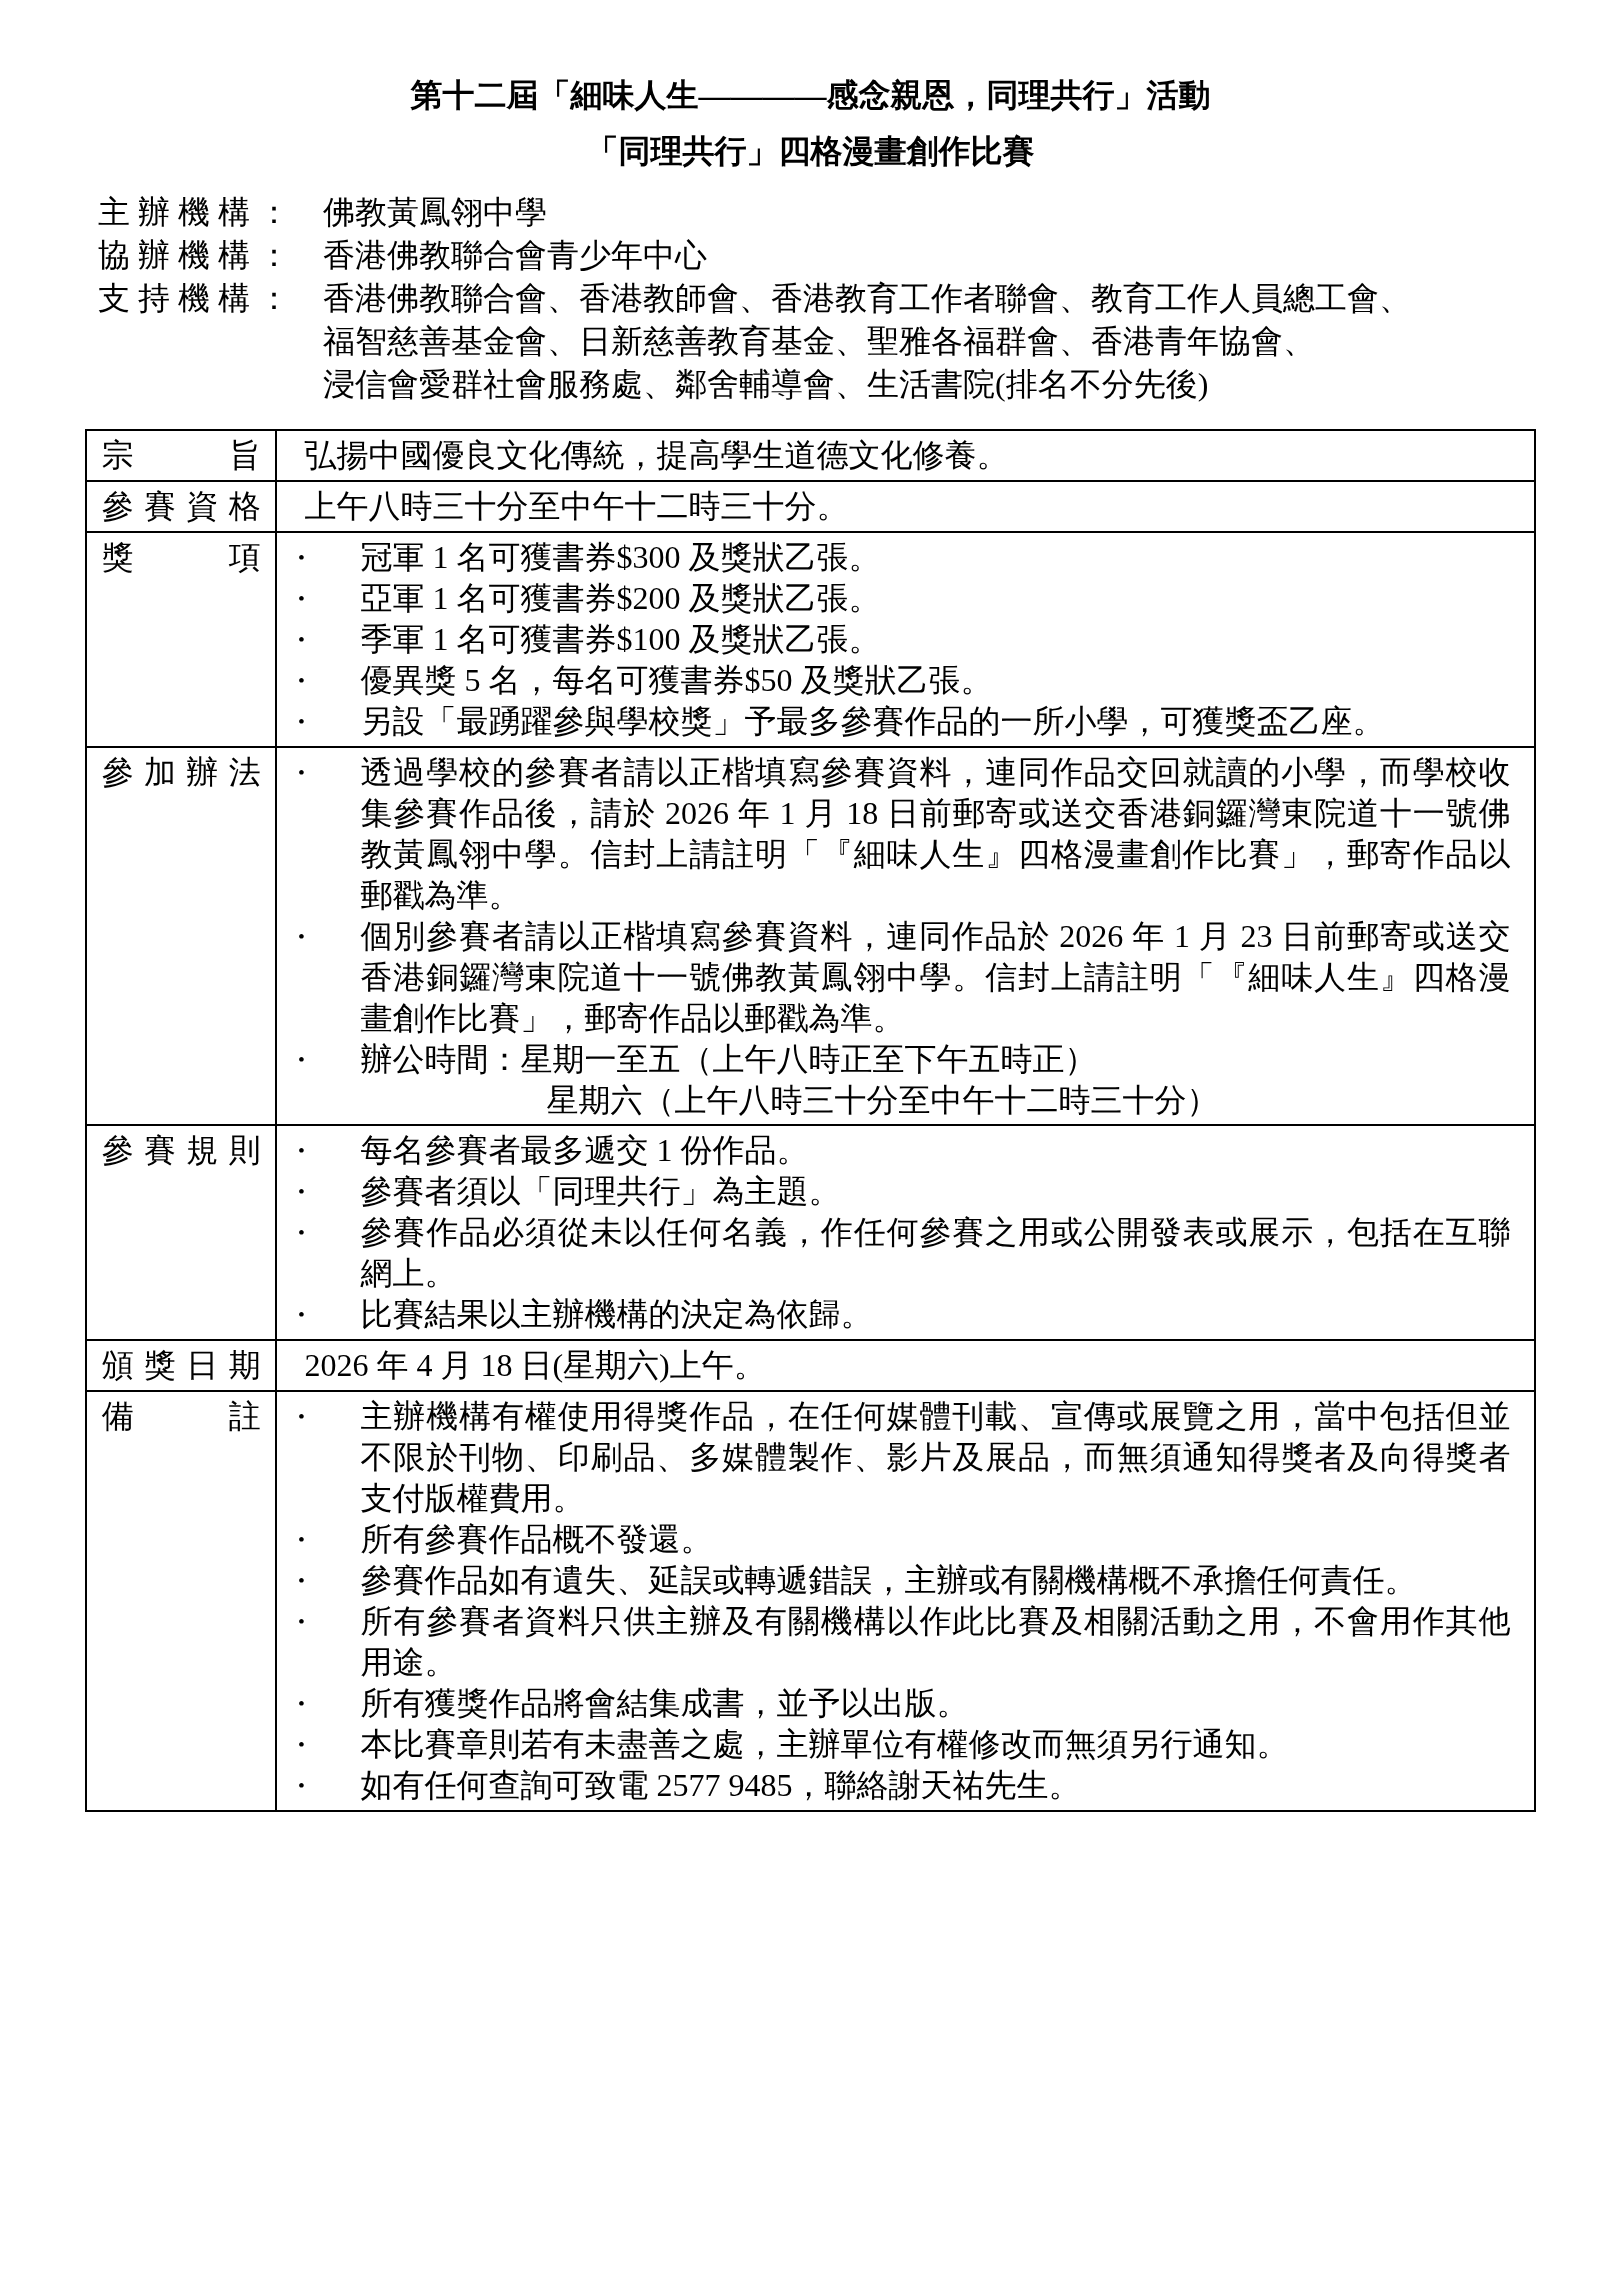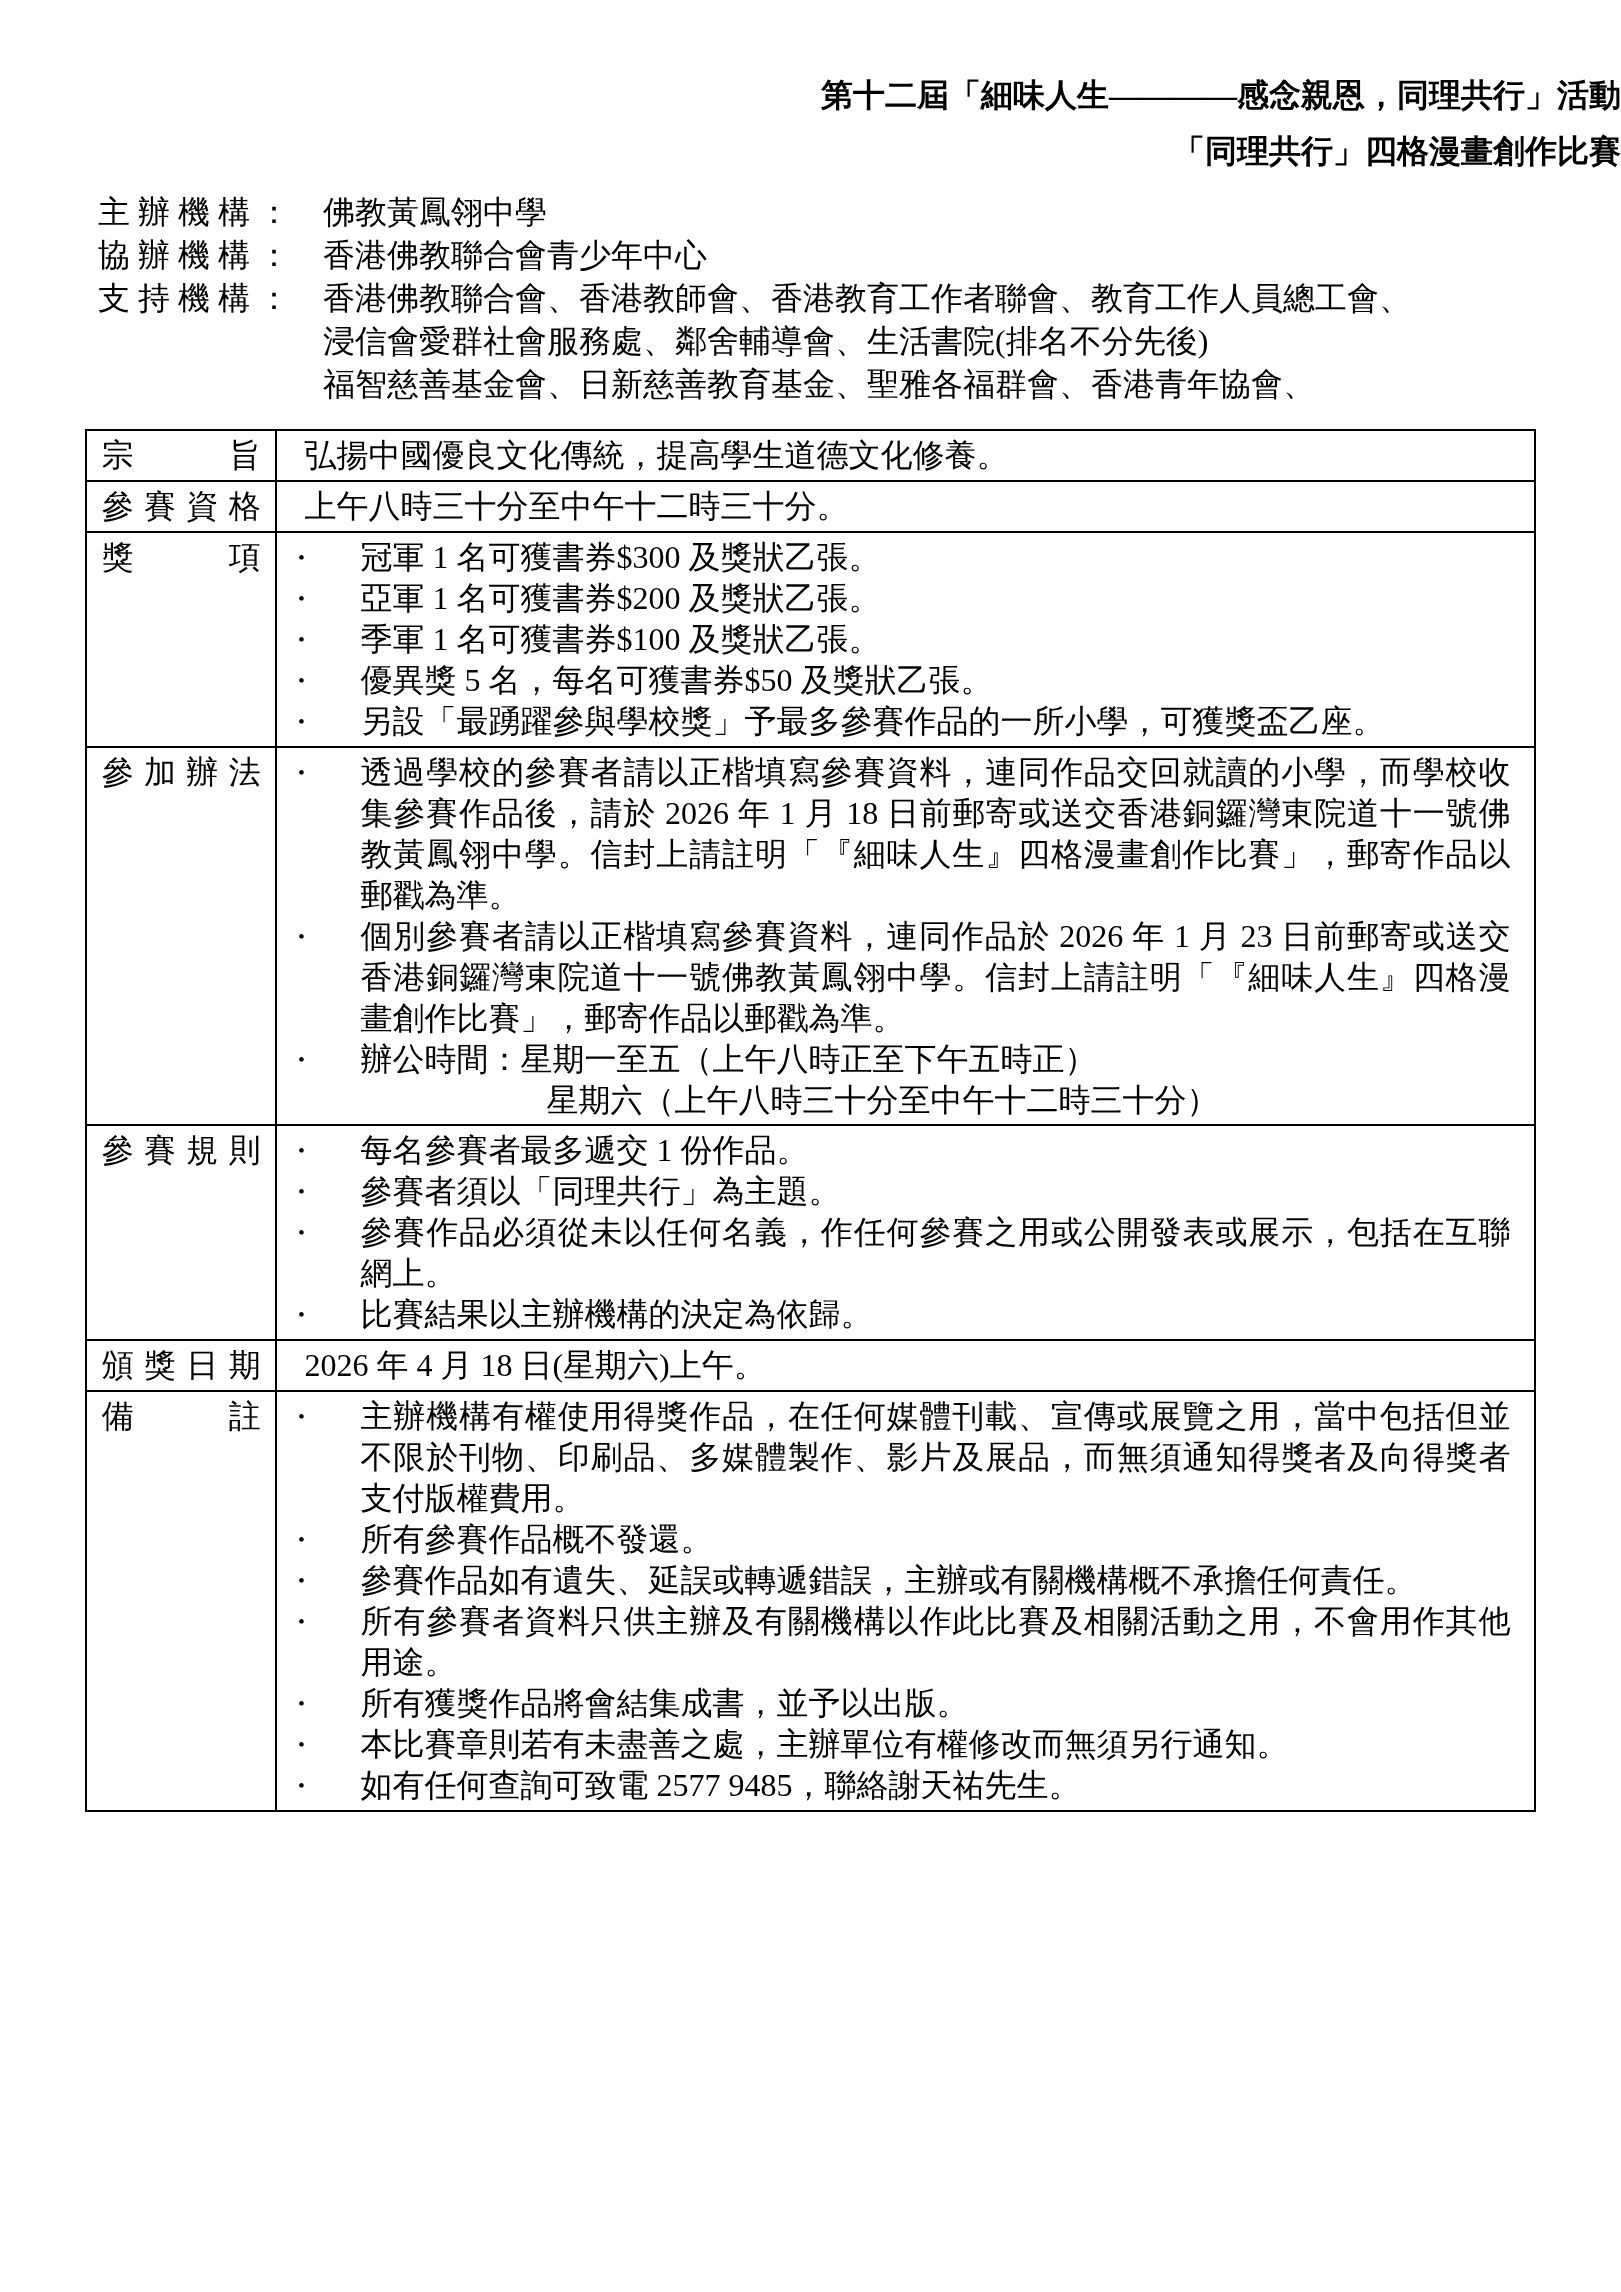--- a/index.html
+++ b/index.html
@@ -8,21 +8,21 @@
     width: 1621px;
     height: 2293px;
     background: #ffffff;
     color: #000000;
     font-family: "Liberation Serif", "DejaVu Serif", serif;
     font-size: 32px;
     overflow: hidden;
   }
   .titles {
     padding-top: 67px;
-    text-align: right;
+    text-align: center;
     font-weight: bold;
     line-height: 56px;
   }
   .org-block {
     margin: 11.8px 78px 0 98px;
     line-height: 43px;
   }
   .org-row { display: flex; align-items: flex-start; }
   .org-label {
     flex: none;
@@ -85,22 +85,22 @@
     <div class="org-row">
       <div class="org-label">協辦機構：</div>
       <div class="org-values">
         <div>香港佛教聯合會青少年中心</div>
       </div>
     </div>
     <div class="org-row">
       <div class="org-label">支持機構：</div>
       <div class="org-values">
         <div>香港佛教聯合會、香港教師會、香港教育工作者聯會、教育工作人員總工會、</div>
+        <div>福智慈善基金會、日新慈善教育基金、聖雅各福群會、香港青年協會、</div>
         <div>浸信會愛群社會服務處、鄰舍輔導會、生活書院(排名不分先後)</div>
-        <div>福智慈善基金會、日新慈善教育基金、聖雅各福群會、香港青年協會、</div>
       </div>
     </div>
   </div>
 
   <div class="rules-table">
 
     <div class="t-row">
       <div class="t-label">
           <div class="t-label-text">宗旨</div>
         </div>

